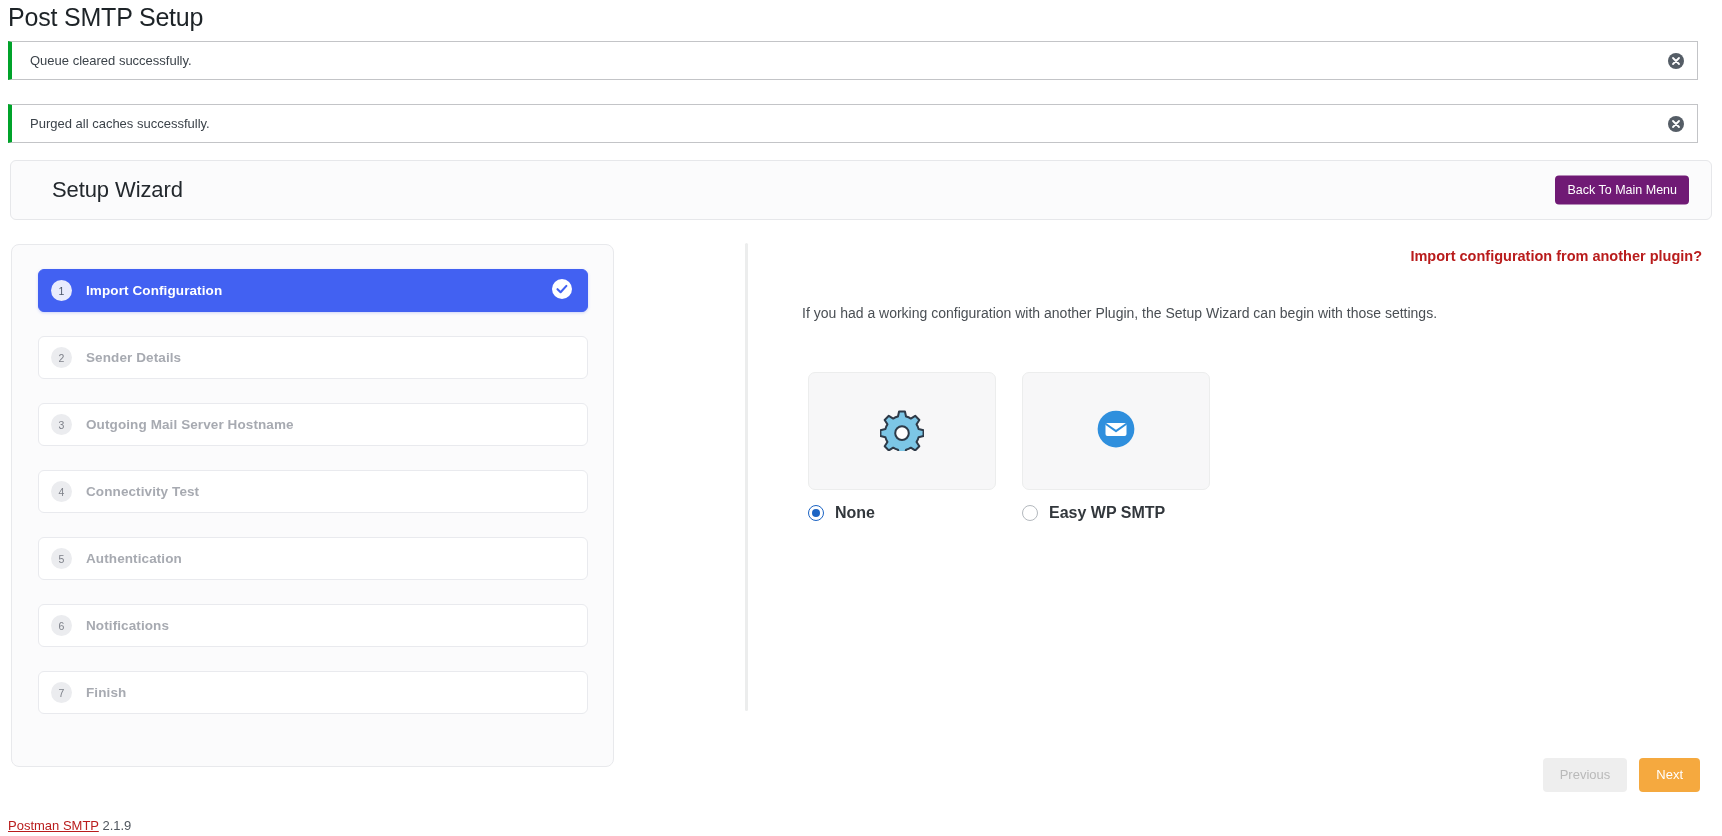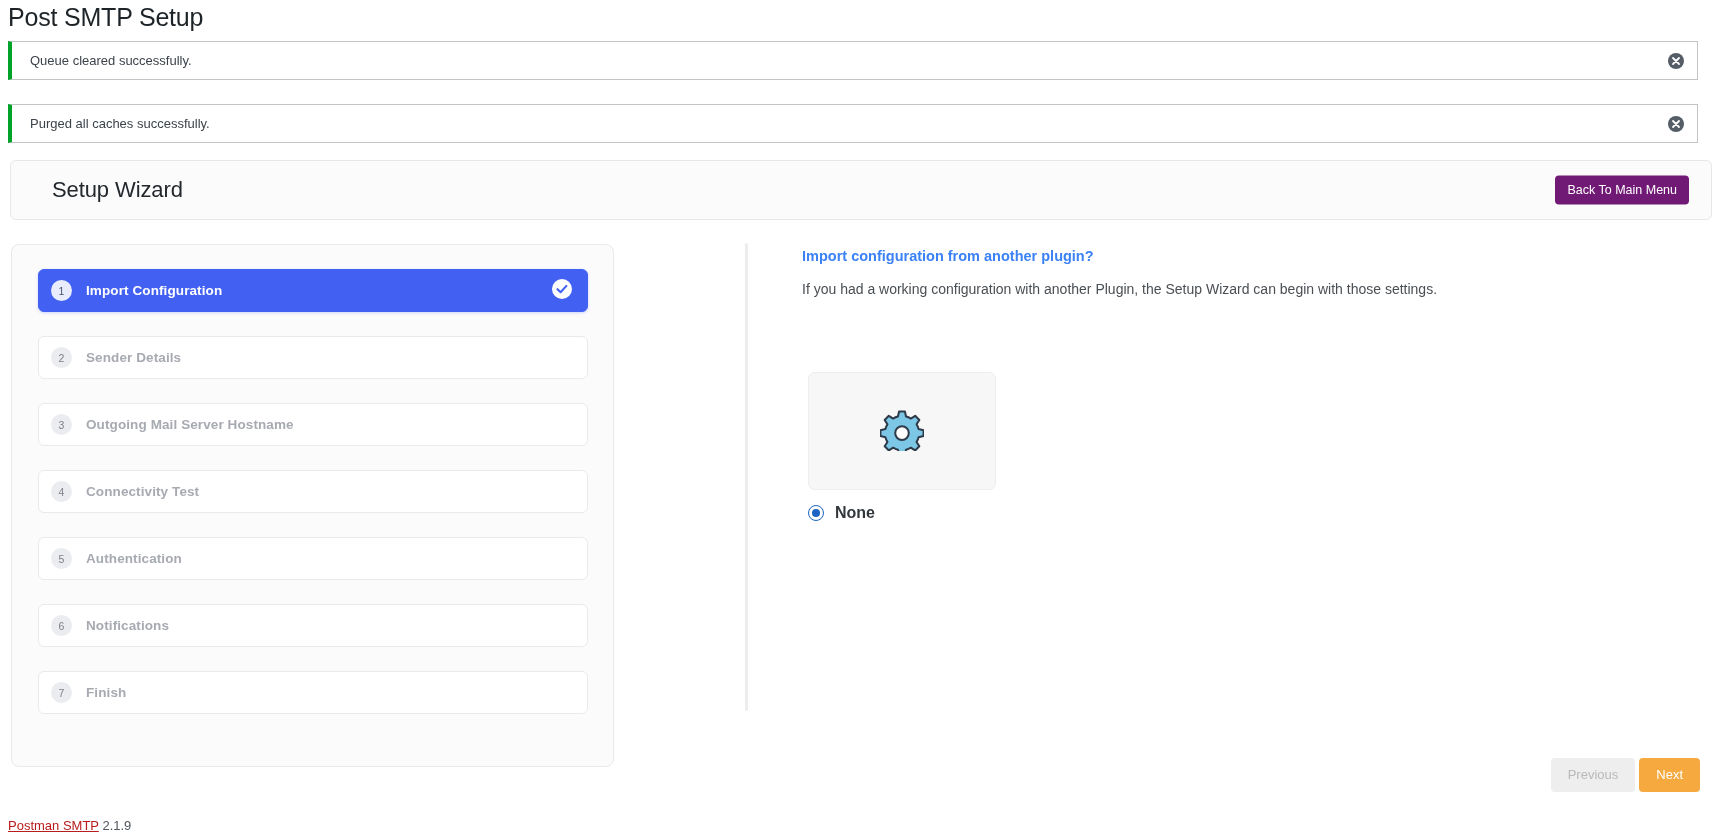--- a/index.html
+++ b/index.html
@@ -190,28 +190,29 @@
   
   .content {
     position: absolute;
     left: 802px;
     top: 0px;
     width: 900px;
   }
   .content-heading {
     font-size: 14.5px;
     font-weight: bold;
-    color: #3b82f6;
+    color: #b91c1c;
     margin-top: 12px;
     letter-spacing: 0px;
+    text-align: right;
   }
   .content-desc {
     font-size: 14px;
     color: #4a4f54;
-    margin-top: 17px;
+    margin-top: 41px;
     letter-spacing: 0px;
   }
 
   .plugin-options {
     position: absolute;
     left: 808px;
     top: 136px;
     display: flex;
     gap: 26px;
   }
@@ -260,21 +261,21 @@
     font-weight: bold;
     color: #32373c;
   }
 
   
   .wizard-actions {
     position: absolute;
     right: 22px;
     top: 758px;
     display: flex;
-    gap: 4px;
+    gap: 12px;
     align-items: center;
   }
   .btn {
     border: none;
     border-radius: 4px;
     font-size: 13px;
     font-family: "Liberation Sans", sans-serif;
     padding: 9px 17px;
     line-height: 1.2;
     cursor: pointer;
@@ -402,20 +403,35 @@
               </g>
             </svg>
           </span>
         </div>
         <div class="plugin-pick">
           <span class="radio checked"></span>
           <span class="plugin-label">None</span>
         </div>
       </div>
 
+      <div class="plugin-option">
+        <div class="plugin-card">
+          <span>
+            <svg width="42" height="42" viewBox="0 0 48 48">
+              <circle cx="24" cy="24" r="21" fill="#2f8fdd"></circle>
+              <rect x="12" y="17" width="24" height="15" rx="2.2" fill="#ffffff"></rect>
+              <path d="M12.8 18.6 L24 26.4 L35.2 18.6" fill="none" stroke="#2f8fdd" stroke-width="2.3" stroke-linecap="round" stroke-linejoin="round"></path>
+            </svg>
+          </span>
+        </div>
+        <div class="plugin-pick">
+          <span class="radio"></span>
+          <span class="plugin-label">Easy WP SMTP</span>
+        </div>
+      </div>
 
     </div>
   </div>
 
   <div class="wizard-actions">
     <button class="btn btn-prev">Previous</button>
     <button class="btn btn-next">Next</button>
   </div>
 
   <div class="page-footer">

